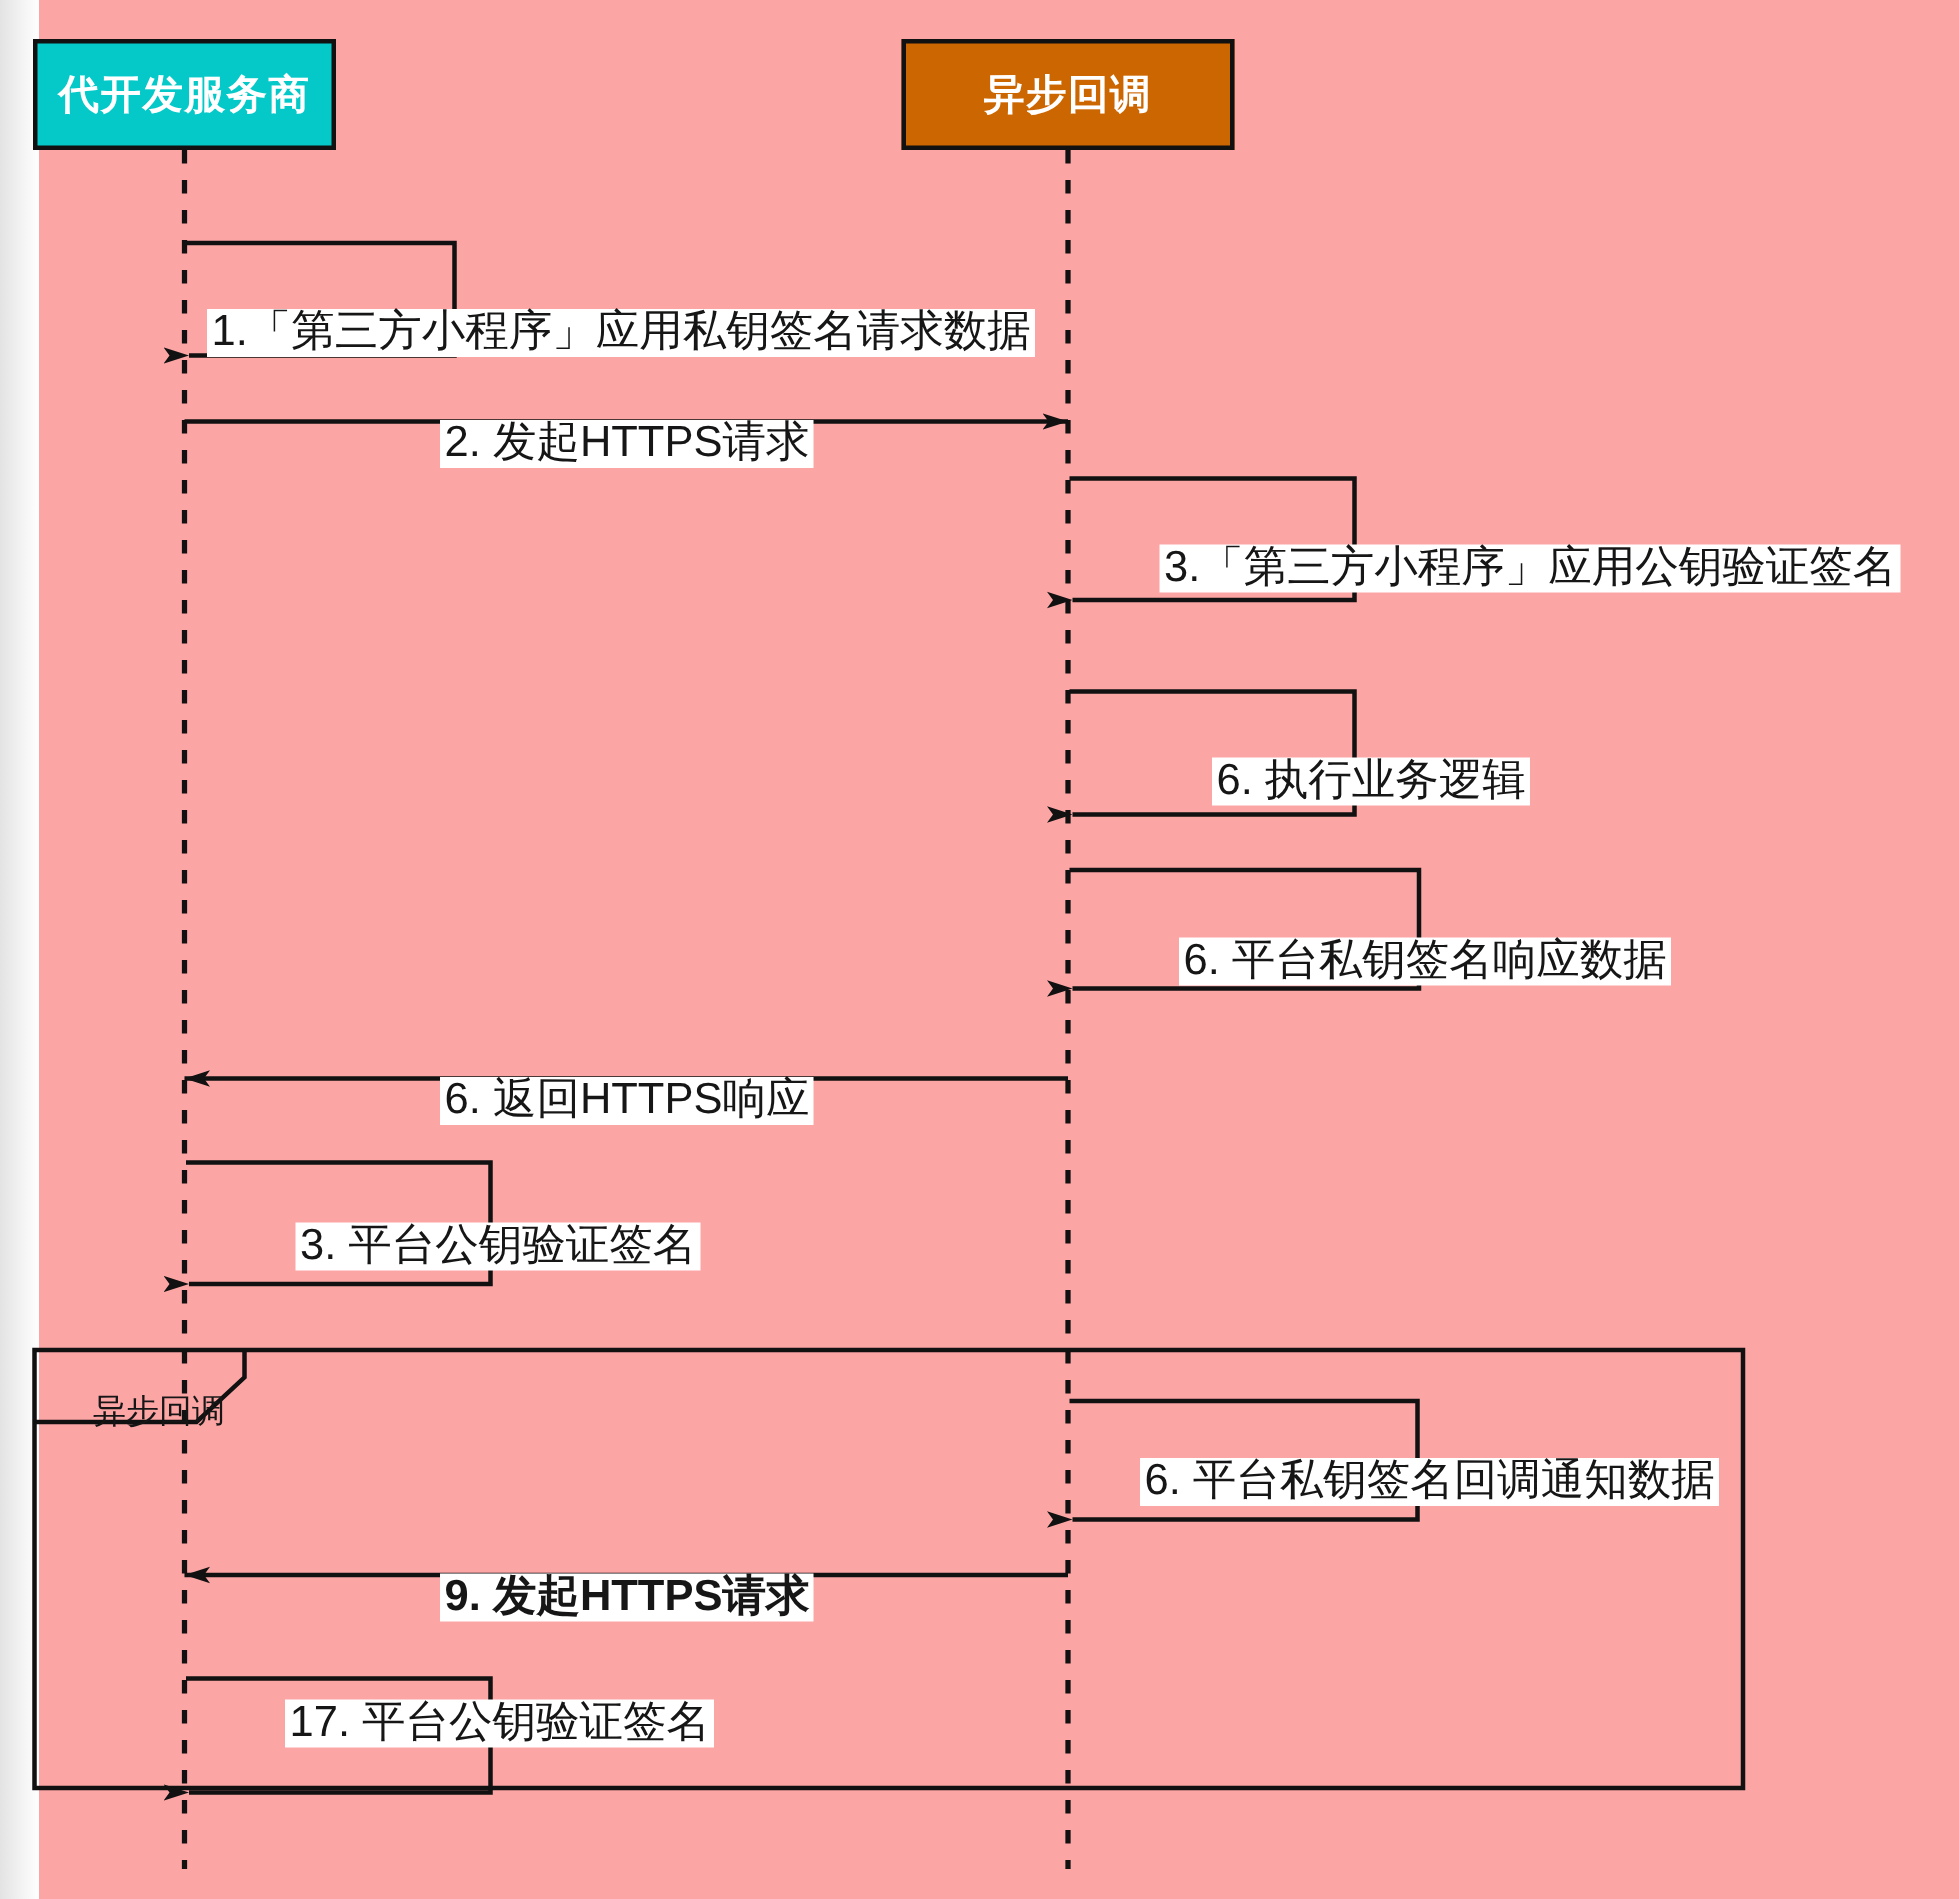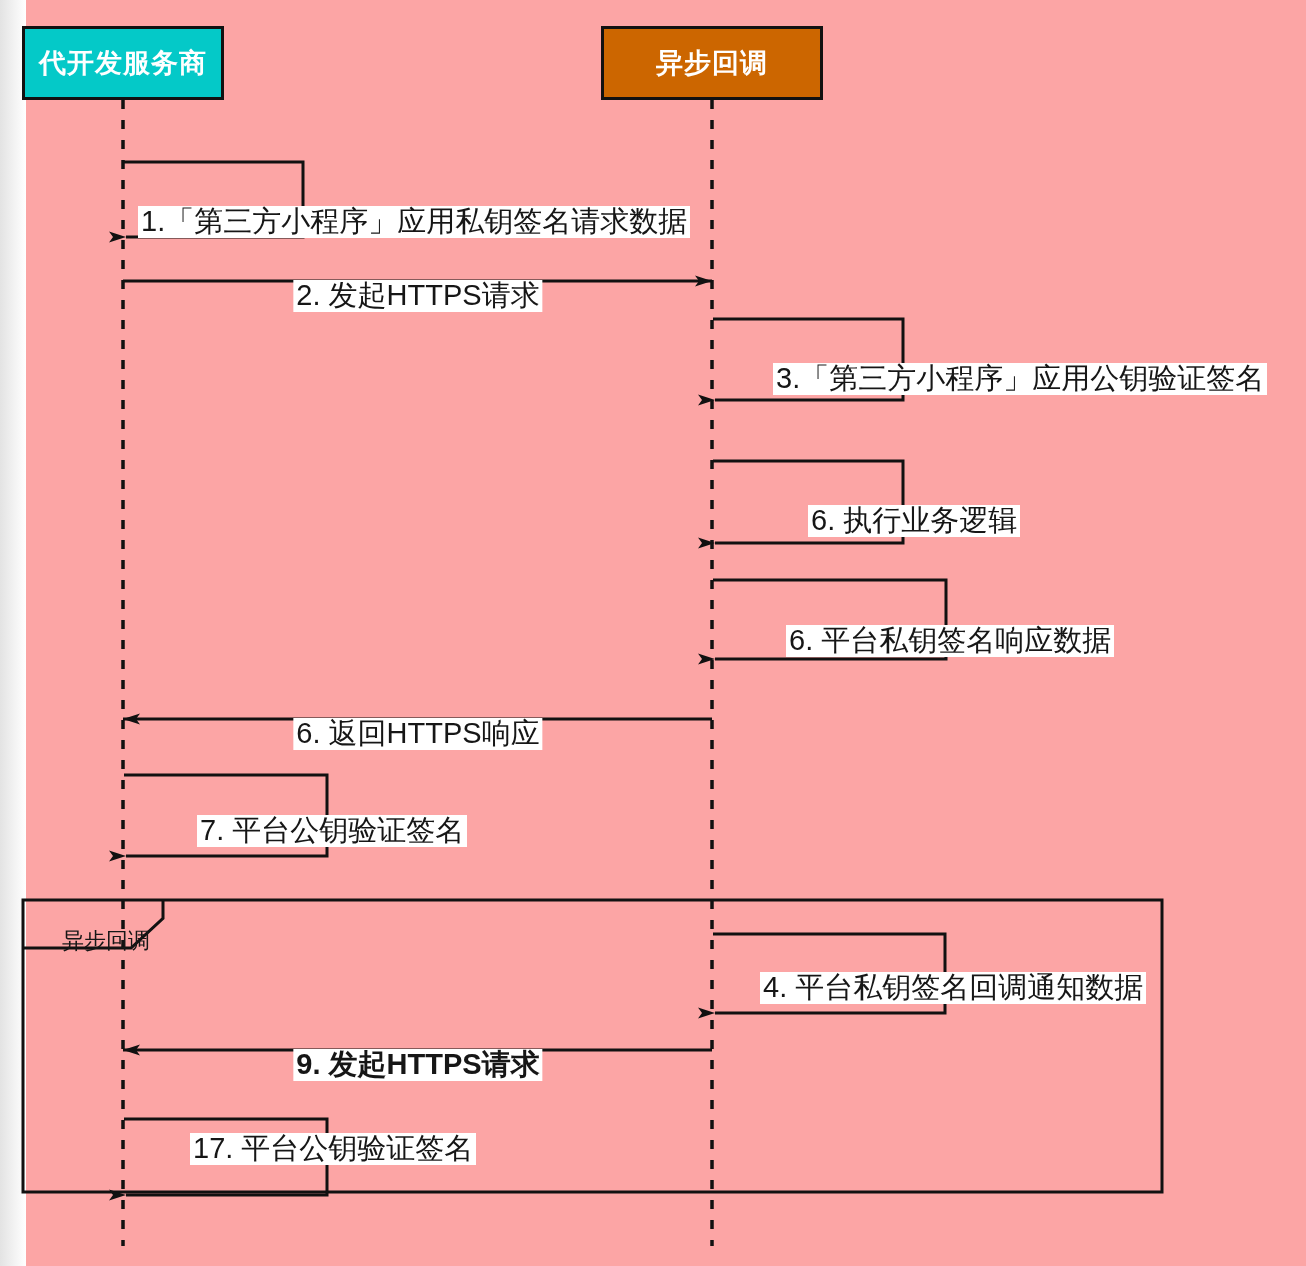--- a/index.html
+++ b/index.html
@@ -120,19 +120,19 @@
       </div>
     </div>
   <div id="labels-layer">
       <div class="frag-label" style="left: 36px; top: 926px; margin-left: 26px;">异步回调</div>
       <div class="label" style="left: 138px; top: 206px;">1.「第三方小程序」应用私钥签名请求数据</div>
       <div class="label centered" style="left: 418px; top: 280px;">2. 发起HTTPS请求</div>
       <div class="label" style="left: 773px; top: 363px;">3.「第三方小程序」应用公钥验证签名</div>
       <div class="label" style="left: 808px; top: 505px;">6. 执行业务逻辑</div>
       <div class="label" style="left: 786px; top: 625px;">6. 平台私钥签名响应数据</div>
       <div class="label centered" style="left: 418px; top: 718px;">6. 返回HTTPS响应</div>
-      <div class="label" style="left: 197px; top: 815px;">7. 平台公钥验证签名</div>
-      <div class="label" style="left: 760px; top: 972px;">4. 平台私钥签名回调通知数据</div>
+      <div class="label" style="left: 197px; top: 815px;">3. 平台公钥验证签名</div>
+      <div class="label" style="left: 760px; top: 972px;">6. 平台私钥签名回调通知数据</div>
       <div class="label centered" style="left: 418px; top: 1049px; font-weight: bold;">9. 发起HTTPS请求</div>
       <div class="label" style="left: 190px; top: 1133px;">17. 平台公钥验证签名</div>
     </div>
 
 </div>
 
 </body></html>

